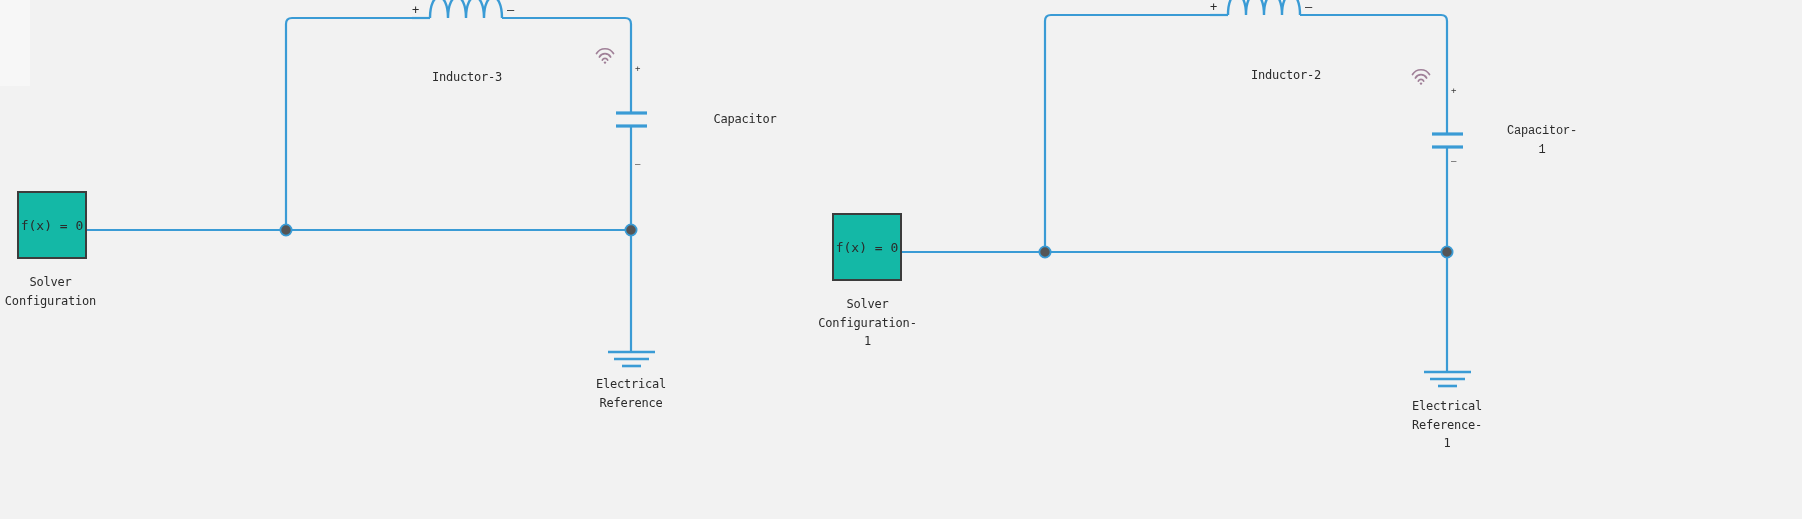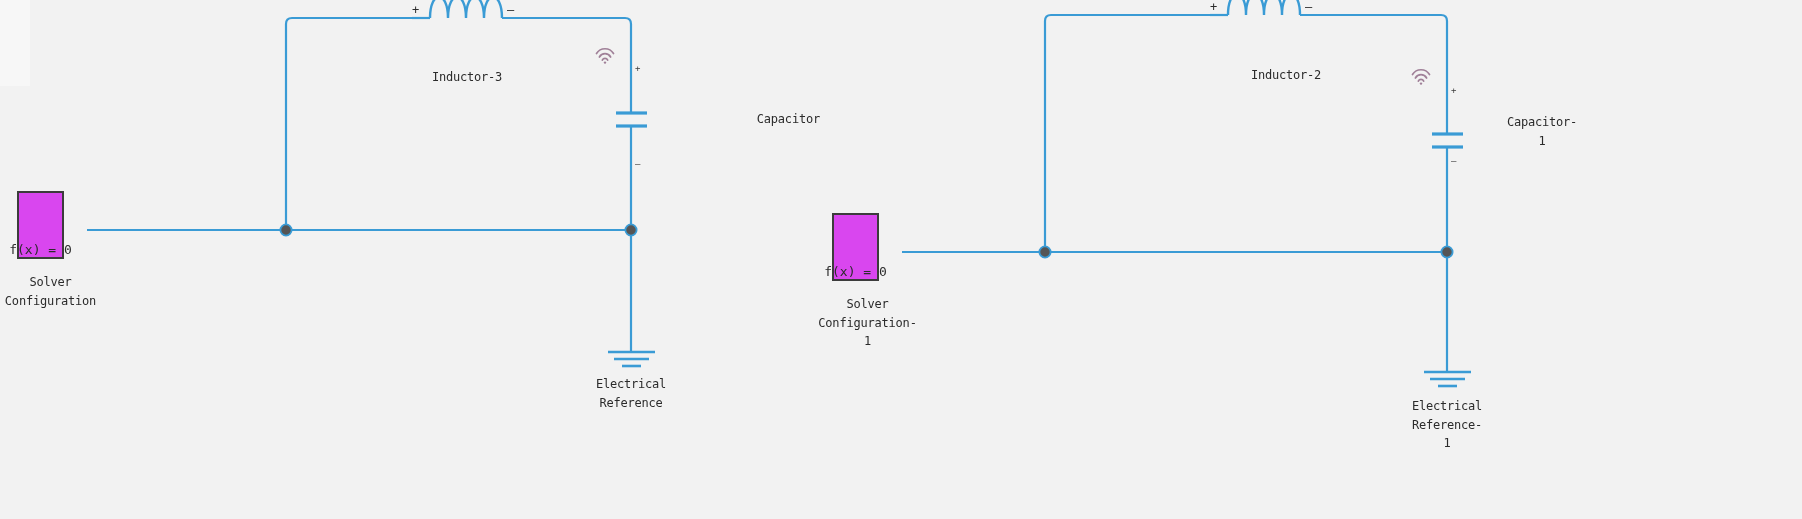--- a/index.html
+++ b/index.html
@@ -19,43 +19,43 @@
     background:#f7f7f7;
   }
 
   .circuit{position:absolute;top:0;left:0;width:1802px;height:519px;}
 
   svg.wires{position:absolute;left:0;top:0;width:1802px;height:519px;overflow:visible;}
 
   
   .solver-block{
     position:absolute;
-    width:47px;height:68px;
-    background:#d946ef;
+    width:70px;height:68px;
+    background:#14b8a6;
     border:2px solid #3c3c3c;
     box-sizing:border-box;
-    display:flex;align-items:flex-end;justify-content:center;
+    display:flex;align-items:center;justify-content:center;
   }
   .solver-block .fx{
     font-family:"DejaVu Sans Mono", monospace;
     font-size:13px;color:#2b2b2b;letter-spacing:0px;white-space:nowrap;
   }
 
   
   .lbl{
     position:absolute;
     font-family:"DejaVu Sans Mono", monospace;
     font-size:12px;
     color:#2b2b2b;
     line-height:18.5px;
     text-align:center;
     white-space:pre-line;
     letter-spacing:-0.2px;
   }
-  .lbl.left-align{text-align:right;}
+  .lbl.left-align{text-align:center;}
 
   
   .port{
     position:absolute;
     font-family:"DejaVu Sans Mono", monospace;
     font-size:12px;
     color:#2b2b2b;
     line-height:12px;
   }
   .port.minus{font-size:12px;}
@@ -171,21 +171,21 @@
     <svg class="wifi-icon" style="left:1410px;top:65px;" viewBox="0 0 22 20" xmlns="http://www.w3.org/2000/svg">
       <path d="M2.5 9.5 A 10 10 0 0 1 19.5 9.5" fill="none" stroke="#a08098" stroke-width="1.7" stroke-linecap="round"></path>
       <path d="M5.4 13.0 A 6.4 6.4 0 0 1 16.6 13.0" fill="none" stroke="#a08098" stroke-width="1.7" stroke-linecap="round"></path>
       <path d="M8.3 16.1 A 3 3 0 0 1 13.7 16.1" fill="none" stroke="#a08098" stroke-width="1.7" stroke-linecap="round"></path>
       <circle cx="11" cy="18.6" r="1.2" fill="#a08098"></circle>
     </svg>
 
     <div class="port tiny" style="left:1451px;top:84px;">+</div>
     <div class="port tiny" style="left:1451px;top:155px;">–</div>
 
-    <div class="lbl" style="left:1482px;top:113px;width:120px;">Capacitor-
+    <div class="lbl" style="left:1482px;top:122px;width:120px;font-family:Liberation Mono, monospace;">Capacitor-
 1</div>
 
     <div class="lbl" style="left:1367px;top:397px;width:160px;">Electrical
 Reference-
 1</div>
   </div>
 
 </div>
 
 </body></html>

